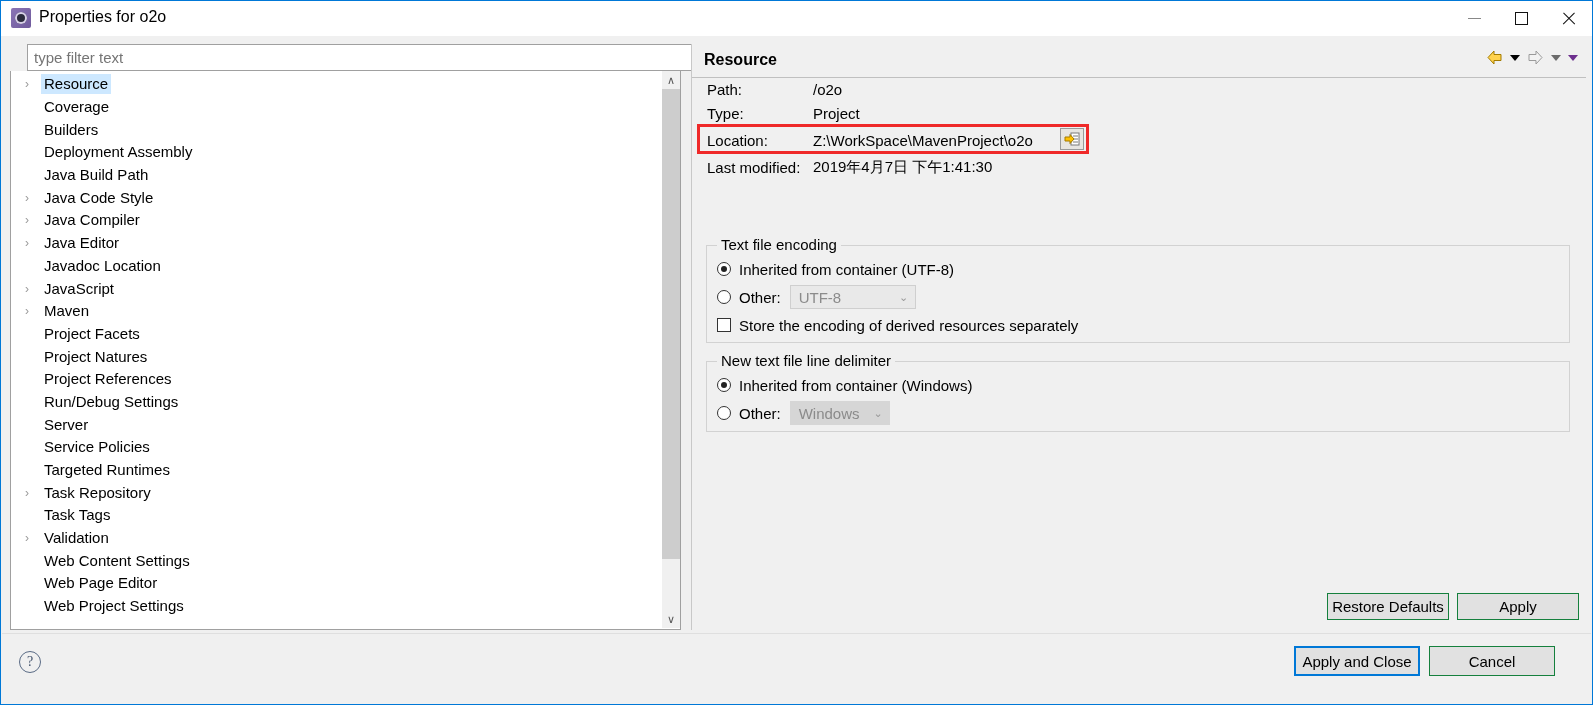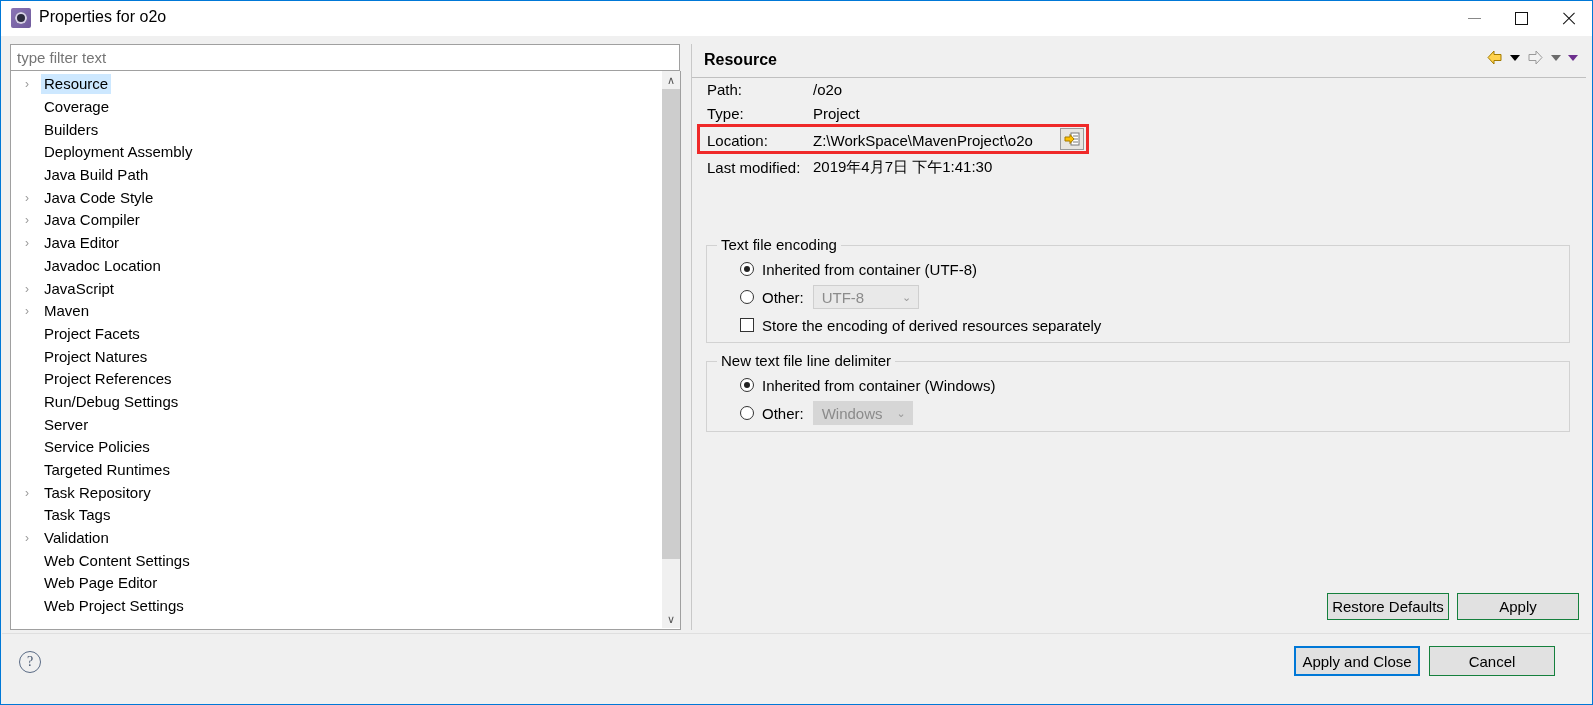--- a/index.html
+++ b/index.html
@@ -97,21 +97,21 @@
     left: 0; top: 7px;
     width: 16px; height: 1.4px;
     background: #111;
   }
   .glyph-close::before { transform: rotate(45deg); }
   .glyph-close::after  { transform: rotate(-45deg); }
 
   
   .filter-input {
     position: absolute;
-    left: 9px; top: 43px;
+    left: 26px; top: 43px;
     width: 670px;
     height: 27px;
     box-sizing: border-box;
     border: 1px solid #a0a0a0;
     background: #fff;
     font-family: "Liberation Sans", sans-serif;
     font-size: 15px;
     color: #757575;
     padding: 0 6px;
     outline: none;
@@ -280,21 +280,20 @@
     padding: 0;
   }
 
   
   .groupbox {
     position: absolute;
     left: 14px;
     width: 864px;
     box-sizing: border-box;
     border: 1px solid #d2d2d2;
-    padding-left: 23px;
   }
   .group-legend {
     position: absolute;
     left: 10px; top: -10px;
     background: #f0f0f0;
     padding: 0 4px;
     font-size: 15px;
     color: #000;
   }
   .ctrl-row {
@@ -600,21 +599,21 @@
     <div class="groupbox" style="top:201px; height:98px;">
       <div class="group-legend">Text file encoding</div>
       <div style="height:9px;"></div>
       <div class="ctrl-row">
         <span class="radio checked"></span>
         <span class="ctrl-label">Inherited from container (UTF-8)</span>
       </div>
       <div class="ctrl-row">
         <span class="radio"></span>
         <span class="ctrl-label">Other:</span>
-        <span class="combo light" style="width:106px;">
+        <span class="combo light" style="width:126px;">
           <span class="combo-text">UTF-8</span>
           <span class="combo-chev">⌄</span>
         </span>
       </div>
       <div class="ctrl-row">
         <span class="checkbox"></span>
         <span class="ctrl-label">Store the encoding of derived resources separately</span>
       </div>
     </div>
 

